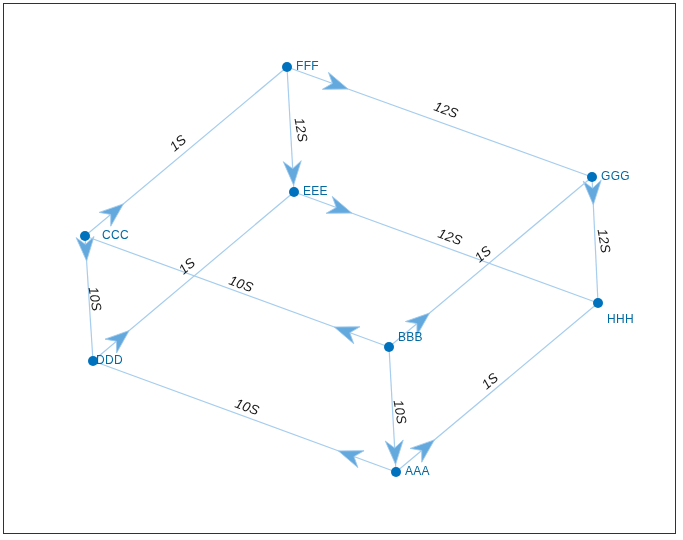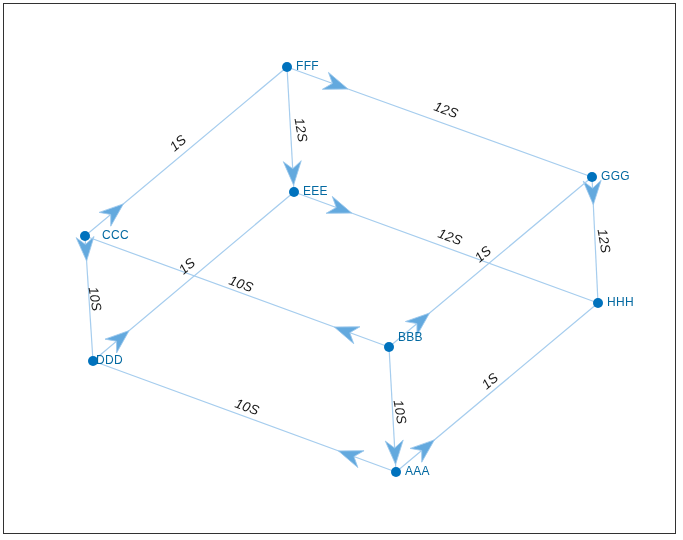--- a/index.html
+++ b/index.html
@@ -72,21 +72,21 @@
       <div class="node-label" style="left: 94px; top: 235px; margin-left: 8px;">CCC</div>
       <div class="node-dot" style="left: 93px; top: 361px;"></div>
       <div class="node-label" style="left: 96px; top: 360px;">DDD</div>
       <div class="node-dot" style="left: 294px; top: 192px;"></div>
       <div class="node-label" style="left: 303px; top: 191px;">EEE</div>
       <div class="node-dot" style="left: 287px; top: 67px;"></div>
       <div class="node-label" style="left: 296px; top: 66px;">FFF</div>
       <div class="node-dot" style="left: 592px; top: 177px;"></div>
       <div class="node-label" style="left: 601px; top: 176px;">GGG</div>
       <div class="node-dot" style="left: 598px; top: 303px;"></div>
-      <div class="node-label" style="left: 607px; top: 302px;">HHH</div>
+      <div class="node-label" style="left: 607px; top: 319px;">HHH</div>
     </div>
   <div id="labels-layer">
       <div class="edge-label" style="left: 301px; top: 130px; transform: translate(-50%, -50%) rotate(80deg);">12S</div>
       <div class="edge-label" style="left: 446px; top: 110px; transform: translate(-50%, -50%) rotate(20deg);">12S</div>
       <div class="edge-label" style="left: 604px; top: 241px; transform: translate(-50%, -50%) rotate(80deg);">12S</div>
       <div class="edge-label" style="left: 178px; top: 143px; transform: translate(-50%, -50%) rotate(-40deg);">1S</div>
       <div class="edge-label" style="left: 95px; top: 299px; transform: translate(-50%, -50%) rotate(80deg);">10S</div>
       <div class="edge-label" style="left: 187px; top: 266px; transform: translate(-50%, -50%) rotate(-40deg);">1S</div>
       <div class="edge-label" style="left: 241px; top: 284px; transform: translate(-50%, -50%) rotate(20deg);">10S</div>
       <div class="edge-label" style="left: 483px; top: 254px; transform: translate(-50%, -50%) rotate(-40deg);">1S</div>

